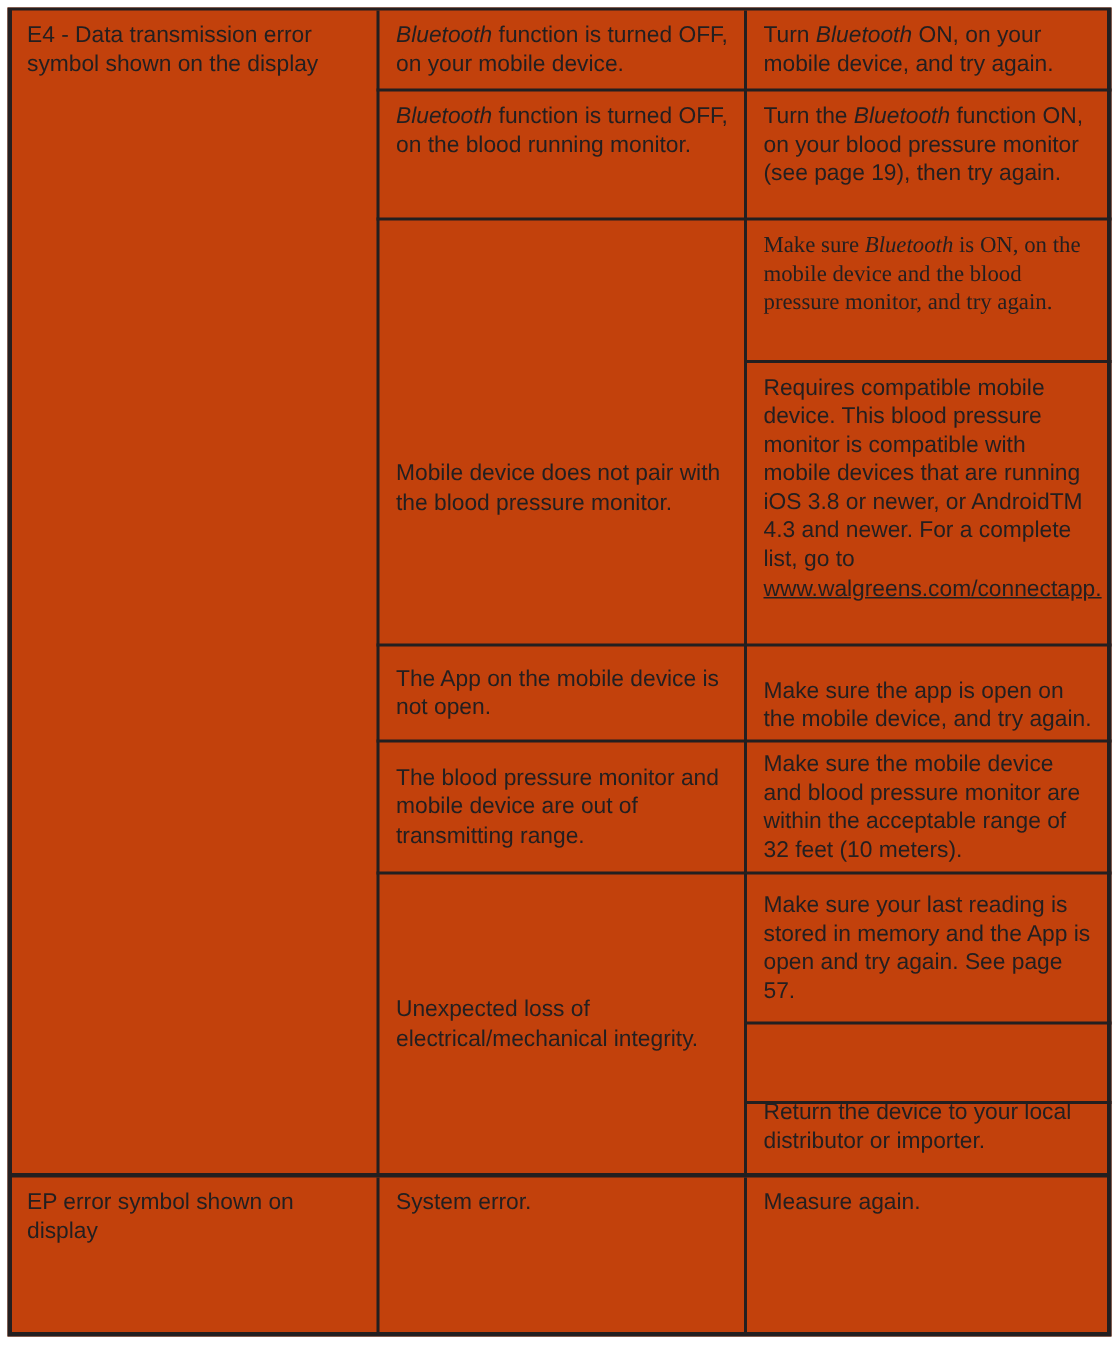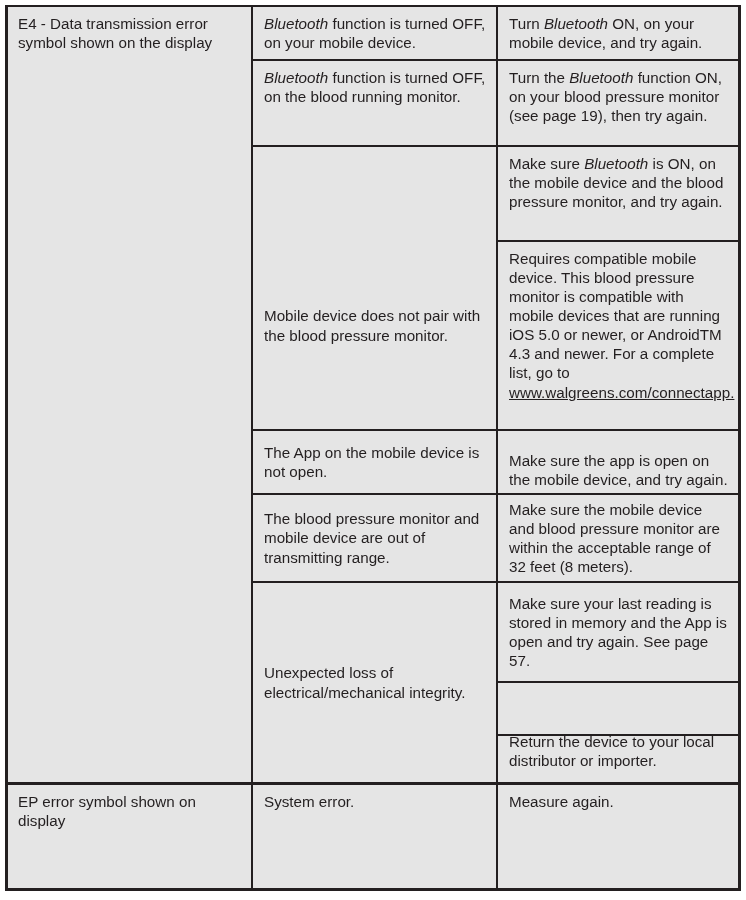--- a/index.html
+++ b/index.html
@@ -27,21 +27,21 @@
     position: absolute;
     left: 5px;
     top: 5px;
     width: 736px;
     height: 886px;
     box-sizing: border-box;
     border-top: 2px solid #231f20;
     border-bottom: 3px solid #231f20;
     border-left: 3px solid #231f20;
     border-right: 3px solid #231f20;
-    background: #e5e5e5;
+    background: #c2410c;
   }
 
   .grid {
     position: relative;
     width: 100%;
     height: 100%;
   }
 
   
   .cell {
@@ -120,27 +120,27 @@
       </div>
       <div class="hrule" style="left:488px; top:138px; width:245px;"></div>
 
       <div class="cell mid" style="left:245px; top:140px; width:243px; height:357px; padding-top:0; padding-bottom:0;">
         <div class="vcenter">
           <span class="txt">Mobile device does not pair with the blood pressure monitor.</span>
         </div>
       </div>
       <div class="hrule" style="left:243px; top:422px; width:245px;"></div>
 
-      <div class="cell right vtop" style="left:490px; top:140px; width:240px; height:93px;">
+      <div class="cell right vtop" style="left:490px; top:140px; width:240px; height:93px;font-family:Liberation Serif, serif;">
         <span class="txt"><span>Make sure </span><i>Bluetooth</i><span> is ON, on the mobile device and the blood pressure monitor, and try again.</span></span>
       </div>
       <div class="hrule" style="left:488px; top:233px; width:245px;"></div>
 
       <div class="cell right vtop" style="left:490px; top:235px; width:240px; height:187px;">
-        <span class="txt"><span>Requires compatible mobile device. This blood pressure monitor is compatible with mobile devices that are running iOS 5.0 or newer, or AndroidTM 4.3 and newer. For a complete list, go to </span><span class="u">www.walgreens.com/connectapp.</span></span>
+        <span class="txt"><span>Requires compatible mobile device. This blood pressure monitor is compatible with mobile devices that are running iOS 3.8 or newer, or AndroidTM 4.3 and newer. For a complete list, go to </span><span class="u">www.walgreens.com/connectapp.</span></span>
       </div>
       <div class="hrule" style="left:488px; top:422px; width:245px;"></div>
 
       <div class="cell mid" style="left:245px; top:424px; width:243px; height:62px; padding-top:0; padding-bottom:0;">
         <div class="vcenter">
           <span class="txt">The App on the mobile device is not open.</span>
         </div>
       </div>
       <div class="hrule" style="left:243px; top:486px; width:245px;"></div>
 
@@ -153,21 +153,21 @@
 
       <div class="cell mid" style="left:245px; top:488px; width:243px; height:86px; padding-top:0; padding-bottom:0;">
         <div class="vcenter">
           <span class="txt">The blood pressure monitor and mobile device are out of transmitting range.</span>
         </div>
       </div>
       <div class="hrule" style="left:243px; top:574px; width:245px;"></div>
 
       <div class="cell right" style="left:490px; top:488px; width:240px; height:86px; padding-top:0; padding-bottom:0;">
         <div class="vcenter">
-          <span class="txt">Make sure the mobile device and blood pressure monitor are within the acceptable range of 32 feet (8 meters).</span>
+          <span class="txt">Make sure the mobile device and blood pressure monitor are within the acceptable range of 32 feet (10 meters).</span>
         </div>
       </div>
       <div class="hrule" style="left:488px; top:574px; width:245px;"></div>
 
       <div class="cell mid" style="left:245px; top:576px; width:243px; height:199px; padding-top:0; padding-bottom:0;">
         <div class="vcenter">
           <span class="txt">Unexpected loss of electrical/mechanical integrity.</span>
         </div>
       </div>
 

